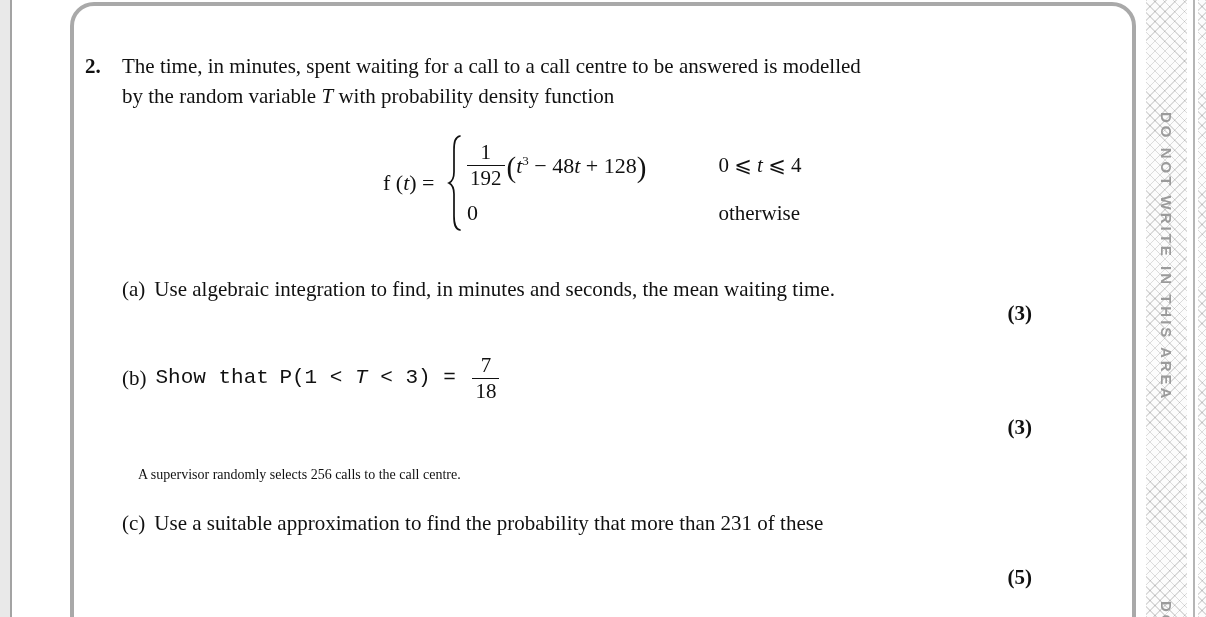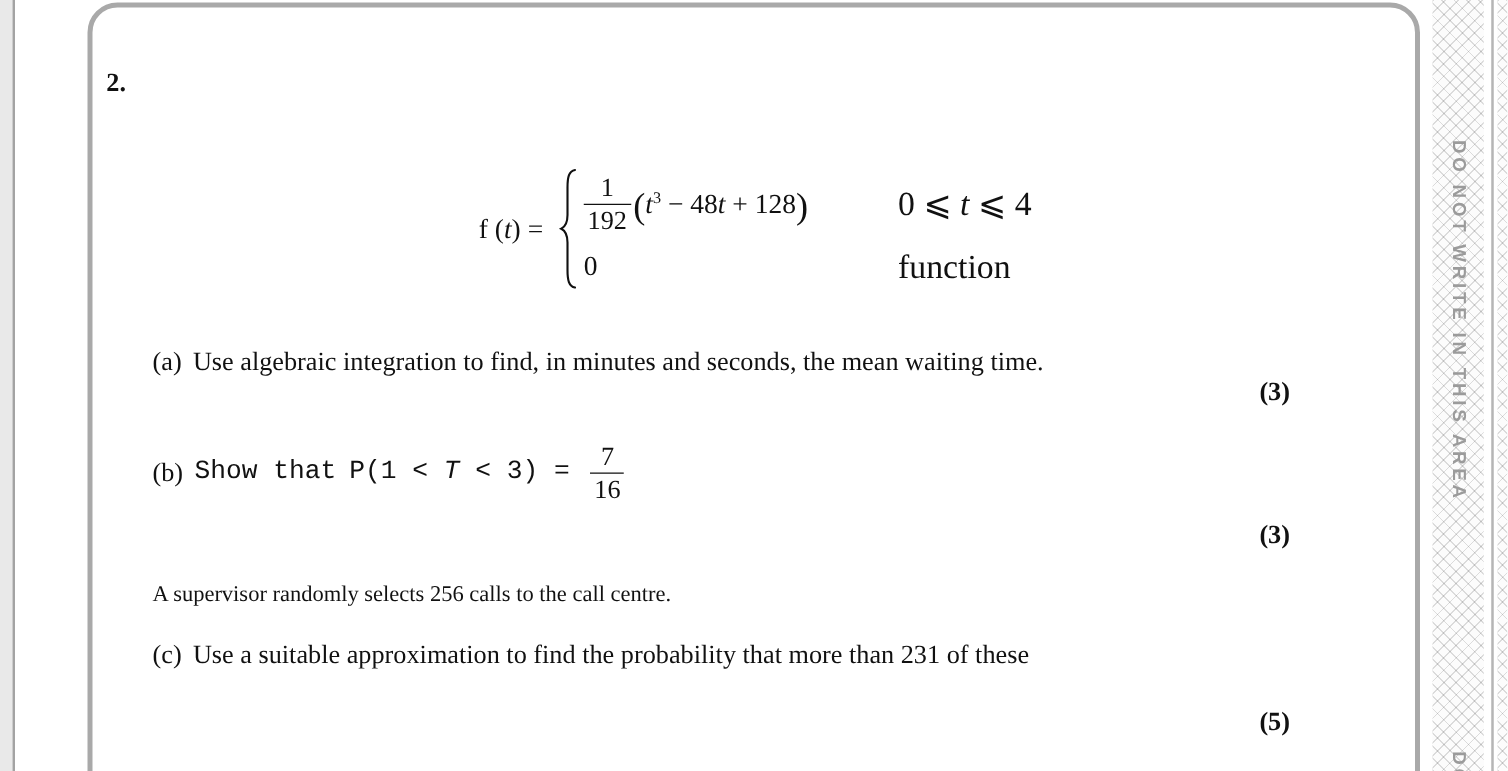--- a/index.html
+++ b/index.html
@@ -43,29 +43,29 @@
   .f-cases { display:grid; grid-template-columns:auto auto; column-gap:72px; row-gap:9px; align-items:center; }
   .f-expr { display:inline-flex; align-items:center; font-size:22px; }
   .frac { display:inline-flex; flex-direction:column; align-items:center;
           font-size:21px; line-height:25px; }
   .frac .den { border-top:1.6px solid #111; padding:0 3px; }
   .frac .num { padding:0 3px; }
   .exprtxt { margin-left:2px; white-space:pre;text-align:right; }
   .paren { font-size:29px; line-height:0; vertical-align:-4px; font-weight:300; }
   .sup { font-size:13px; vertical-align:8px; }
   .f-zero { font-size:22px; }
-  .f-cond { font-size:27px; white-space:pre; }
+  .f-cond { font-size:21px; white-space:pre; }
 
   .part { position:absolute; display:flex; font-size:21px; line-height:30px; }
   .plabel { margin-right:9px; }
   .part-a { left:122px; top:274px; }
   .part-b { left:122px; top:351px; height:54px; align-items:center; }
   .pb-text { white-space:pre;font-family:Liberation Mono, monospace; }
   .part-b .frac { margin-left:4px; }
-  .supervisor { position:absolute; left:122px; top:460px; font-size:18px; line-height:30px; }
+  .supervisor { position:absolute; left:138px; top:460px; font-size:14px; line-height:30px; }
   .part-c { left:122px; top:509px; line-height:29px; }
 
   .mark { position:absolute; left:958px; width:74px; text-align:right;
           font-weight:bold; font-size:21px; line-height:28px; }
   .mark-a { top:299px; }
   .mark-b { top:413px; }
   .mark-c { top:563px; }
 
   i { font-style:italic; }
 </style>
@@ -74,52 +74,56 @@
 
 <div class="stage">
 
   <div class="left-strip"></div>
   <div class="left-strip-line"></div>
 
   <div class="qbox"></div>
 
   <div class="qnum">2.</div>
 
+  <div class="intro txt">
+    <div>The time, in minutes, spent waiting for a call to a call centre to be answered is modelled</div>
+    <div><span>by the random variable </span><i>T</i><span> with probability density function</span></div>
+  </div>
 
   <div class="formula">
     <span class="f-lhs"><span>f (</span><i>t</i><span>) = </span></span>
     <svg class="f-brace" width="15" height="98" viewBox="0 0 15 98">
       <path d="M 13 2 C 8 3 7 8 7 16 L 7 38 C 7 45 5 47.5 2 49 C 5 50.5 7 53 7 60 L 7 82 C 7 90 8 95 13 96" stroke="#111" stroke-width="1.7" fill="none" stroke-linecap="round"></path>
     </svg>
     <div class="f-cases">
       <span class="f-expr">
         <span class="frac">
           <span class="num">1</span>
           <span class="den">192</span>
         </span>
         <span class="exprtxt"><span class="paren">(</span><i>t</i><span class="sup">3</span><span> − 48</span><i>t</i><span> + 128</span><span class="paren">)</span></span>
       </span>
       <span class="f-cond"><span>0 ⩽ </span><i>t</i><span> ⩽ 4</span></span>
       <span class="f-zero">0</span>
-      <span class="f-cond">function</span>
+      <span class="f-cond">otherwise</span>
     </div>
   </div>
 
   <div class="part part-a">
     <span class="plabel">(a)</span>
     <span>Use algebraic integration to find, in minutes and seconds, the mean waiting time.</span>
   </div>
   <div class="mark mark-a">(3)</div>
 
   <div class="part part-b">
     <span class="plabel">(b)</span>
     <span class="pb-text"><span>Show that P(1 &lt; </span><i>T</i><span> &lt; 3) = </span></span>
     <span class="frac">
       <span class="num">7</span>
-      <span class="den">16</span>
+      <span class="den">18</span>
     </span>
   </div>
   <div class="mark mark-b">(3)</div>
 
   <div class="supervisor">A supervisor randomly selects 256 calls to the call centre.</div>
 
   <div class="part part-c">
     <span class="plabel">(c)</span>
     <span>
       <div>Use a suitable approximation to find the probability that more than 231 of these</div>

